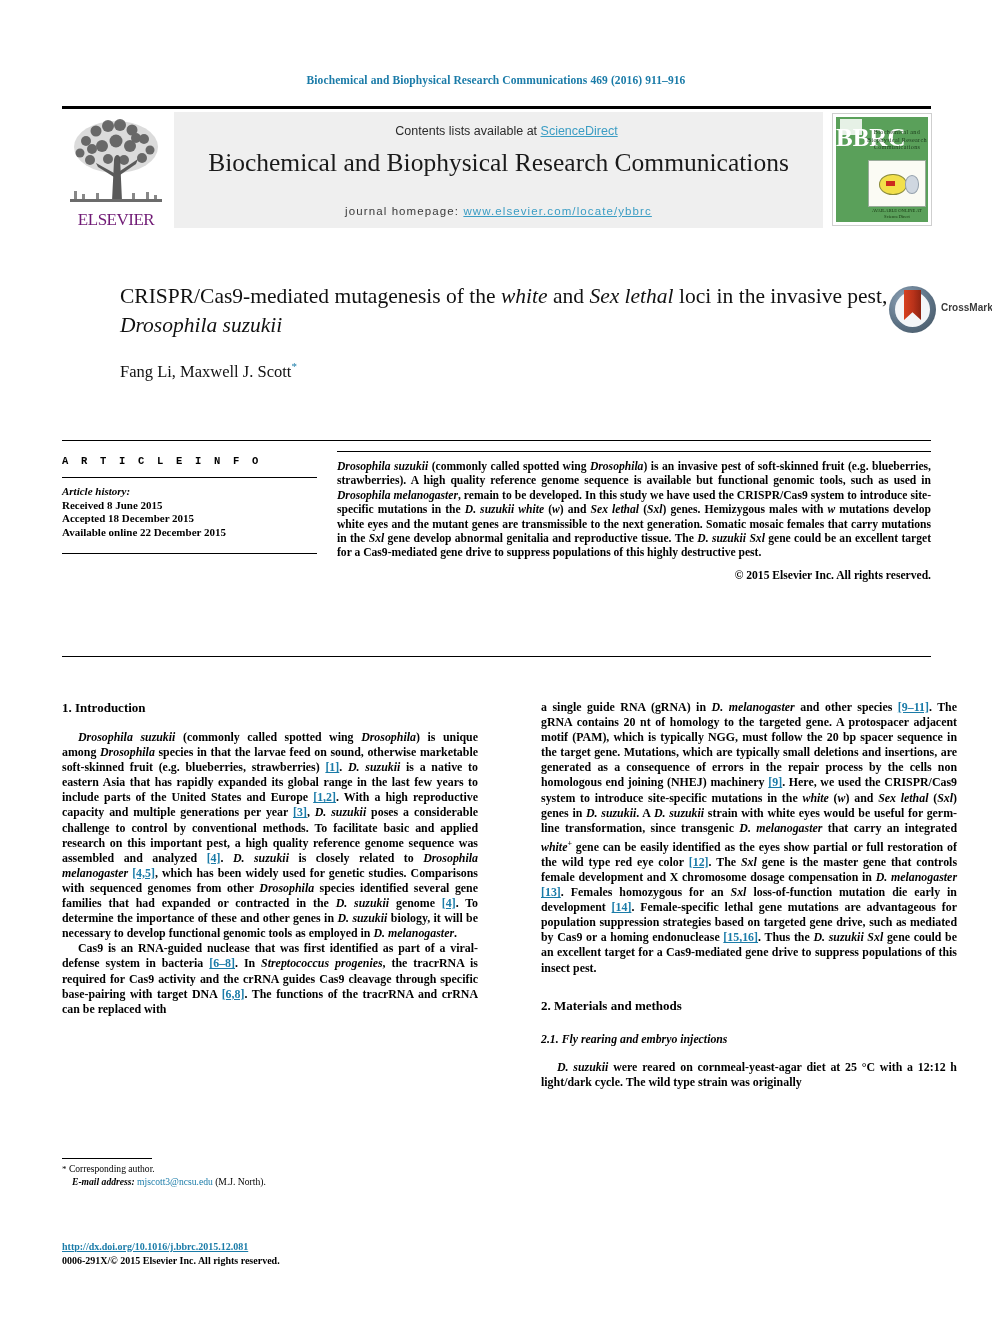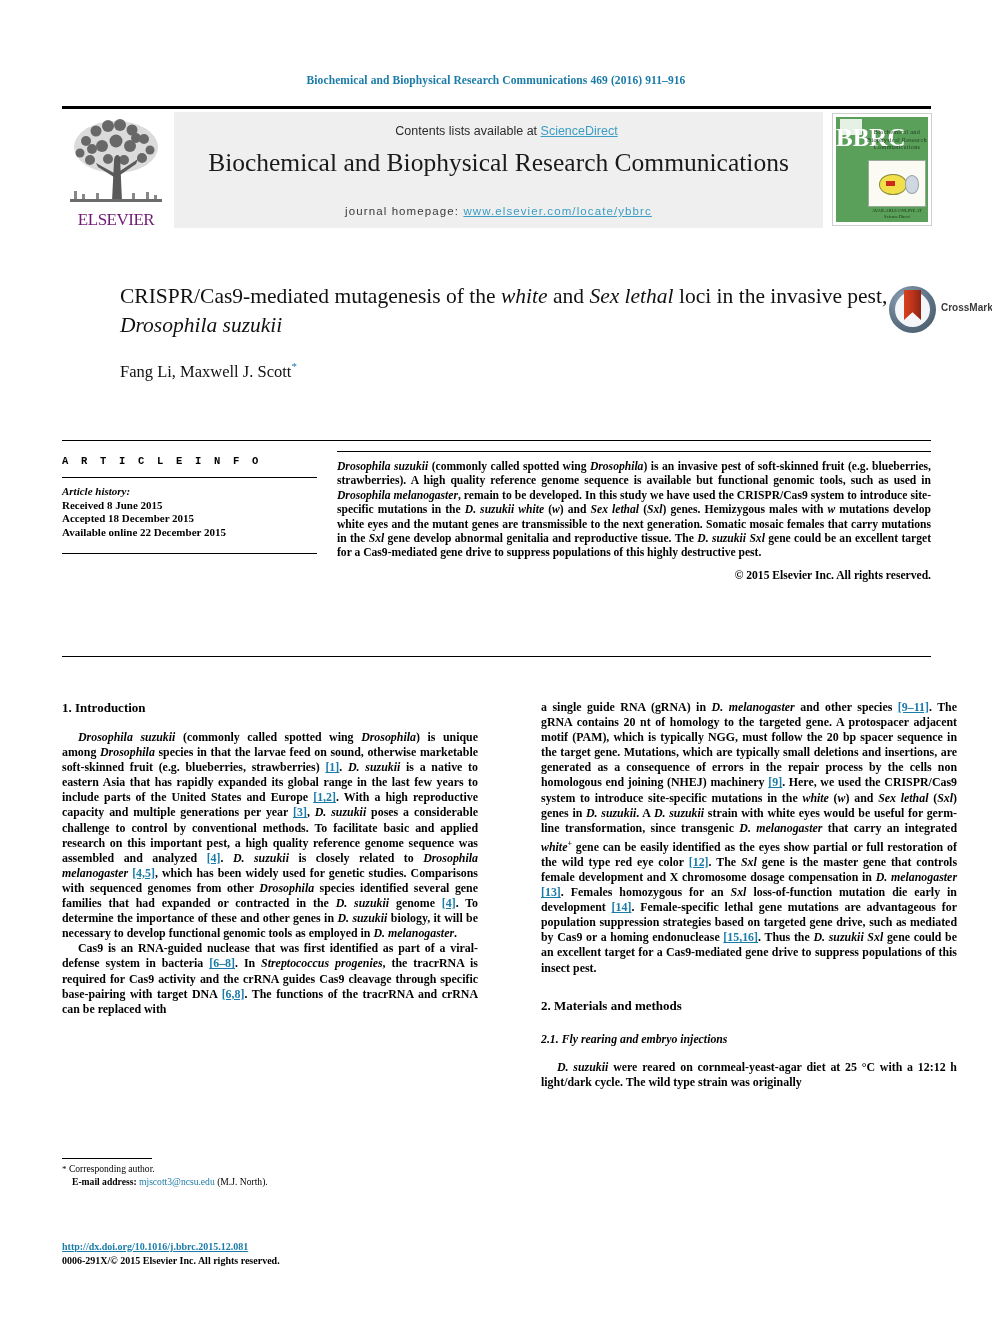--- a/index.html
+++ b/index.html
@@ -219,21 +219,21 @@
   p.para .ref, .reflink { color:#1a7ba8; }
   sup { font-size:8px; vertical-align:super; }
 
   
   .footnote {
     position:absolute; left:62px; top:1158px; width:330px;
     font-size:9.6px; line-height:12.6px;
   }
   .footnote .fn-rule { width:90px; border-top:1px solid #000; margin-bottom:4px; }
   .footnote .star { font-size:9px; }
-  .footnote .lbl { font-weight:bold; }
+  .footnote .lbl { font-style:italic; font-weight:bold; }
   .footnote a, .footnote .mail { color:#1a7ba8; text-decoration:none; }
 
   .doiblock {
     position:absolute; left:62px; top:1240px; width:420px;
     font-size:10px; line-height:14px; font-weight:bold;
   }
   .doiblock .doi { color:#1a7ba8; }
 </style>
 </head>
 <body>

